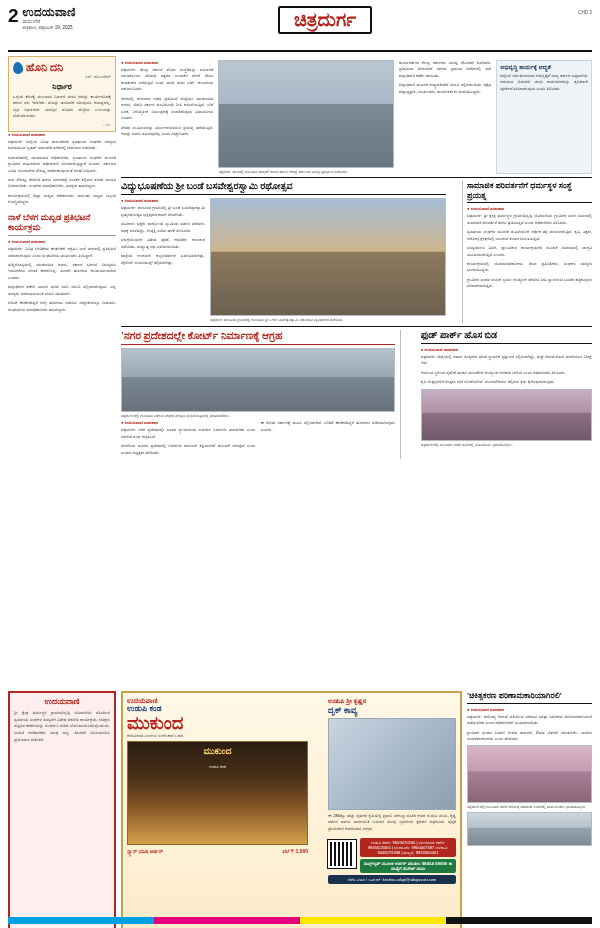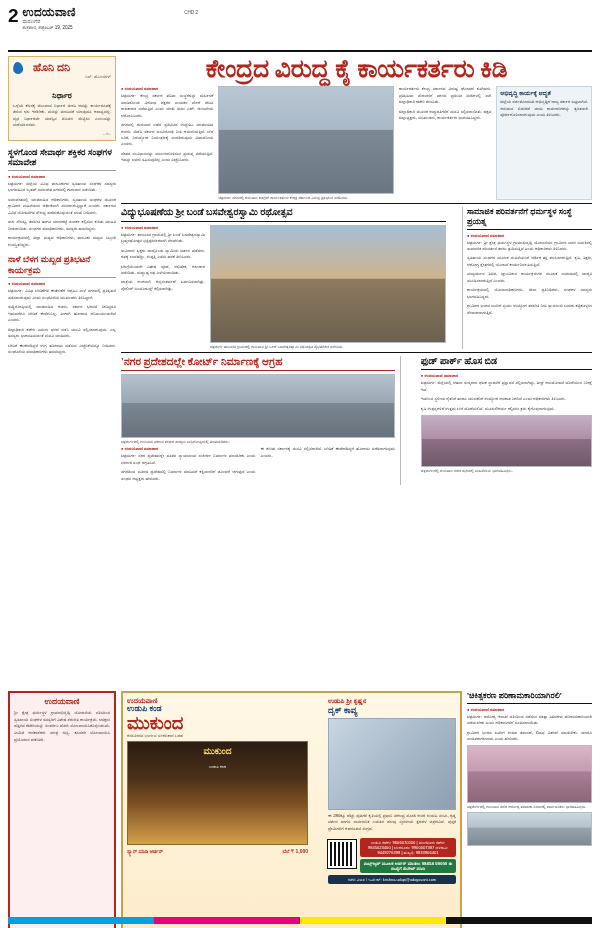--- a/index.html
+++ b/index.html
@@ -29,25 +29,25 @@
   }
   .mh-right { width:70px; text-align:right; font-size:4.6px; color:#555; padding-top:4px; }
 
   
   .body-grid { display:flex; gap:5px; margin-top:4px; height:630px; }
   .col-left { width:108px; }
   .col-main { flex:1; }
 
   
   .honi-box { border:1px solid #d8b26a; background:#fdf6e8; padding:4px; }
-  .honi-title { display:flex; align-items:center; gap:10px; }
+  .honi-title { display:flex; align-items:center; gap:3px; }
   .drop { width:10px; height:12px; background:#1d6fb8; border-radius:50% 50% 50% 50% / 60% 60% 40% 40%; transform:rotate(-8deg); }
   .honi-title .t { font-size:11px; font-weight:bold; color:#b3261e; font-family:"Liberation Serif", serif; }
   .honi-sub { font-size:4.4px; color:#444; text-align:right; }
-  .honi-head { font-size:7.5px; font-weight:bold; color:#111; text-align:center; margin:12px 0 2px; }
+  .honi-head { font-size:7.5px; font-weight:bold; color:#111; text-align:center; margin:3px 0 2px; }
   .honi-text { font-size:4.3px; line-height:1.5; color:#222; text-align:justify; }
   .honi-auth { font-size:4.2px; color:#666; text-align:right; margin-top:2px; }
 
   .side-head {
     font-size:8.5px; font-weight:bold; color:#111; line-height:1.25;
     margin:6px 0 3px; padding-bottom:2px; border-bottom:1px solid #999;
   }
   .side-head.red { color:#b3261e; }
   .byline { font-size:4.2px; color:#b3261e; font-weight:bold; margin-bottom:2px; }
   .body-text { font-size:4.25px; line-height:1.52; text-align:justify; color:#1a1a1a; }
@@ -137,39 +137,41 @@
 
   <div class="masthead">
     <div class="mh-left">
       <div class="pageno">2</div>
       <div class="mh-logo">
         <div class="brand">ಉದಯವಾಣಿ</div>
         <div class="brandsub">ದಾವಣಗೆರೆ</div>
         <div class="dateline">ಶುಕ್ರವಾರ, ಸೆಪ್ಟೆಂಬರ್ 19, 2025</div>
       </div>
     </div>
+    <div class="mh-center">
+      <div class="edition">ಚಿತ್ರದುರ್ಗ</div>
+    </div>
     <div class="mh-right">CHD 2</div>
   </div>
 
   <div class="body-grid">
 
     <div class="col-left">
 
       <div class="honi-box">
         <div class="honi-title">
           <span class="drop"></span>
           <span class="t">ಹೊನಿ ದನಿ</span>
         </div>
         <div class="honi-sub">ಎಸ್. ಹೊಂಡಗಳ್</div>
         <div class="honi-head">ನಿರ್ಧಾರ</div>
         <div class="honi-text">ಒಳ್ಳೆಯ ಕೆಲಸಕ್ಕೆ ಮುಂದಾದ ನಿರ್ಧಾರ ಮಾಡಿ ಅದನ್ನು ಕಾರ್ಯರೂಪಕ್ಕೆ ತರುವ ಛಲ ಇರಬೇಕು. ಮನಸ್ಸು ಮಾಡಿದರೆ ಯಾವುದೂ ಅಸಾಧ್ಯವಲ್ಲ. ದೃಢ ನಿರ್ಧಾರವೇ ಯಶಸ್ಸಿನ ಮೊದಲ ಮೆಟ್ಟಿಲು ಎಂಬುದನ್ನು ಮರೆಯಬಾರದು.</div>
         <div class="honi-auth">- ಸಂ.</div>
       </div>
 
-      <div class="side-head">ಸ್ಥಳಗೊಂಡ ಸೇವಾರ್ಥ ಶಕ್ತಿಕರ ಸಂಘಗಳ ಸಮಾವೇಶ</div>
       <div class="byline">● ಉದಯವಾಣಿ ಸಮಾಚಾರ</div>
       <div class="body-text">
         <p>ಚಿತ್ರದುರ್ಗ: ಜಿಲ್ಲೆಯ ವಿವಿಧ ತಾಲೂಕುಗಳ ಸ್ವಸಹಾಯ ಸಂಘಗಳ ಸದಸ್ಯರು ಭಾಗವಹಿಸಿದ ಬೃಹತ್ ಸಮಾವೇಶ ನಗರದಲ್ಲಿ ಗುರುವಾರ ನಡೆಯಿತು.</p>
         <p>ಸಮಾವೇಶದಲ್ಲಿ ಮಾತನಾಡಿದ ಅಧಿಕಾರಿಗಳು, ಸ್ವಸಹಾಯ ಸಂಘಗಳ ಮೂಲಕ ಗ್ರಾಮೀಣ ಮಹಿಳೆಯರು ಆರ್ಥಿಕವಾಗಿ ಸಬಲರಾಗುತ್ತಿದ್ದಾರೆ ಎಂದರು. ಸರ್ಕಾರದ ವಿವಿಧ ಯೋಜನೆಗಳ ಸೌಲಭ್ಯ ಪಡೆದುಕೊಳ್ಳುವಂತೆ ಸಲಹೆ ನೀಡಿದರು.</p>
         <p>ಸಾಲ ಸೌಲಭ್ಯ, ತರಬೇತಿ ಹಾಗೂ ಮಾರುಕಟ್ಟೆ ಸಂಪರ್ಕ ಕಲ್ಪಿಸುವ ಕುರಿತು ಮಾಹಿತಿ ನೀಡಲಾಯಿತು. ಸಂಘಗಳ ಪದಾಧಿಕಾರಿಗಳು, ಸದಸ್ಯರು ಹಾಜರಿದ್ದರು.</p>
         <p>ಕಾರ್ಯಕ್ರಮದಲ್ಲಿ ಜಿಲ್ಲಾ ಮಟ್ಟದ ಅಧಿಕಾರಿಗಳು, ತಾಲೂಕು ಮಟ್ಟದ ಸಿಬ್ಬಂದಿ ಉಪಸ್ಥಿತರಿದ್ದರು.</p>
       </div>
 
       <div class="side-head red">ನಾಳೆ ಬೆಳಗ ಮಖ್ಖಡ ಪ್ರತಿಭಟನೆ ಕಾರ್ಯಕ್ರಮ</div>
       <div class="byline">● ಉದಯವಾಣಿ ಸಮಾಚಾರ</div>
@@ -177,21 +179,20 @@
         <p>ಚಿತ್ರದುರ್ಗ: ವಿವಿಧ ಬೇಡಿಕೆಗಳ ಈಡೇರಿಕೆಗೆ ಆಗ್ರಹಿಸಿ ನಾಳೆ ನಗರದಲ್ಲಿ ಪ್ರತಿಭಟನೆ ನಡೆಸಲಾಗುವುದು ಎಂದು ಸಂಘಟನೆಯ ಮುಖಂಡರು ತಿಳಿಸಿದ್ದಾರೆ.</p>
         <p>ಸುದ್ದಿಗೋಷ್ಠಿಯಲ್ಲಿ ಮಾತನಾಡಿದ ಅವರು, ಸರ್ಕಾರ ಭರವಸೆ ನೀಡಿದ್ದರೂ ಇದುವರೆಗೂ ಬೇಡಿಕೆ ಈಡೇರಿಸಿಲ್ಲ. ಹೀಗಾಗಿ ಹೋರಾಟ ಅನಿವಾರ್ಯವಾಗಿದೆ ಎಂದರು.</p>
         <p>ಜಿಲ್ಲಾಧಿಕಾರಿ ಕಚೇರಿ ಎದುರು ಧರಣಿ ನಡೆಸಿ ಮನವಿ ಸಲ್ಲಿಸಲಾಗುವುದು. ಎಲ್ಲ ಸದಸ್ಯರು ಭಾಗವಹಿಸುವಂತೆ ಮನವಿ ಮಾಡಿದರು.</p>
         <p>ಬೇಡಿಕೆ ಈಡೇರದಿದ್ದರೆ ಉಗ್ರ ಹೋರಾಟ ನಡೆಸುವ ಎಚ್ಚರಿಕೆಯನ್ನೂ ನೀಡಿದರು. ಸಂಘಟನೆಯ ಪದಾಧಿಕಾರಿಗಳು ಹಾಜರಿದ್ದರು.</p>
       </div>
     </div>
 
     <div class="col-main">
 
       <div>
-        <div class="lead-head">ಕೇಂದ್ರದ ವಿರುದ್ಧ ಕೈ ಕಾರ್ಯಕರ್ತರು ಕಿಡಿ</div>
 
         <div class="cols3">
           <div class="c">
             <div class="byline">● ಉದಯವಾಣಿ ಸಮಾಚಾರ</div>
             <div class="body-text">
               <p>ಚಿತ್ರದುರ್ಗ: ಕೇಂದ್ರ ಸರ್ಕಾರ ತನಿಖಾ ಸಂಸ್ಥೆಗಳನ್ನು ದುರ್ಬಳಕೆ ಮಾಡಿಕೊಂಡು ವಿರೋಧ ಪಕ್ಷಗಳ ನಾಯಕರ ಮೇಲೆ ಸೇಡಿನ ರಾಜಕಾರಣ ನಡೆಸುತ್ತಿದೆ ಎಂದು ಮಾಜಿ ಸಚಿವ ಎಚ್. ಆಂಜನೇಯ ಆರೋಪಿಸಿದರು.</p>
               <p>ನಗರದಲ್ಲಿ ಗುರುವಾರ ನಡೆದ ಪ್ರತಿಭಟನೆ ಉದ್ದೇಶಿಸಿ ಮಾತನಾಡಿದ ಅವರು, ಬಿಜೆಪಿ ಸರ್ಕಾರ ಜನವಿರೋಧಿ ನೀತಿ ಅನುಸರಿಸುತ್ತಿದೆ. ಬೆಲೆ ಏರಿಕೆ, ನಿರುದ್ಯೋಗ ನಿಯಂತ್ರಣಕ್ಕೆ ಬಾರದಿರುವುದು ವಿಷಾದನೀಯ ಎಂದರು.</p>
               <p>ದೇಶದ ಸಂವಿಧಾನವನ್ನು ದುರ್ಬಲಗೊಳಿಸುವ ಪ್ರಯತ್ನ ನಡೆಯುತ್ತಿದೆ. ಇದನ್ನು ಜನರು ಸಹಿಸುವುದಿಲ್ಲ ಎಂದು ಎಚ್ಚರಿಸಿದರು.</p>
             </div>
           </div>

